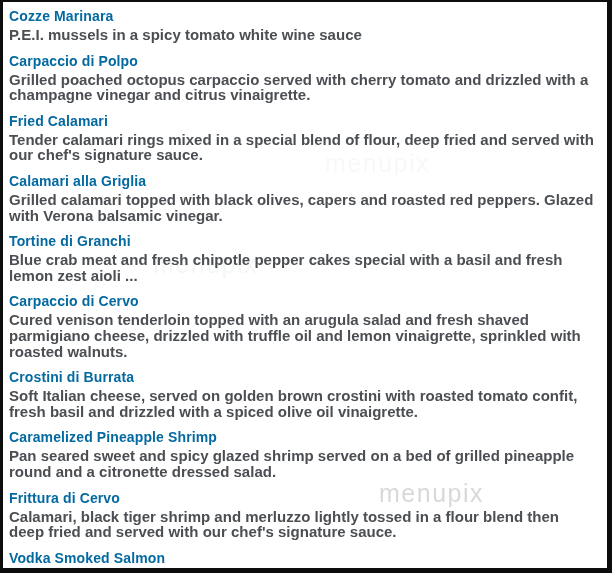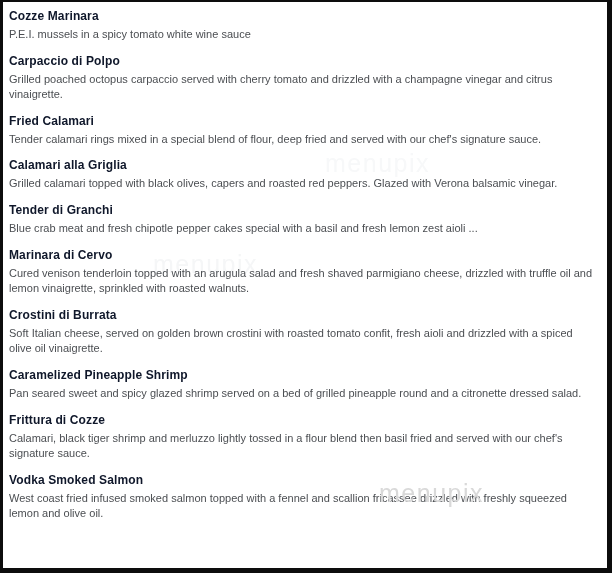--- a/index.html
+++ b/index.html
@@ -41,32 +41,32 @@
   }
 
   .menu-item {
     margin: 0 0 11px 0;
   }
   .menu-item:last-child {
     margin-bottom: 12px;
   }
 
   .item-name {
-    font-size: 12px;
+    font-size: 14px;
     font-weight: bold;
-    color: #0f172a;
+    color: #0369a1;
     letter-spacing: 0.12px;
     line-height: 15px;
     margin: 0 0 3px 0;
     padding: 0;
   }
 
   .item-desc {
-    font-size: 11px;
-    font-weight: normal;
+    font-size: 15px;
+    font-weight: bold;
     color: #4b4e52;
     line-height: 15.6px;
     margin: 0;
     padding: 0;
     max-width: 586px;
     letter-spacing: 0.01px;
   }
 
   
   .watermark {
@@ -120,38 +120,38 @@
         </div>
         <div class="menu-item">
           <div class="item-name">Fried Calamari</div>
           <div class="item-desc">Tender calamari rings mixed in a special blend of flour, deep fried and served with our chef's signature sauce.</div>
         </div>
         <div class="menu-item">
           <div class="item-name">Calamari alla Griglia</div>
           <div class="item-desc">Grilled calamari topped with black olives, capers and roasted red peppers. Glazed with Verona balsamic vinegar.</div>
         </div>
         <div class="menu-item">
-          <div class="item-name">Tender di Granchi</div>
+          <div class="item-name">Tortine di Granchi</div>
           <div class="item-desc">Blue crab meat and fresh chipotle pepper cakes special with a basil and fresh lemon zest aioli ...</div>
         </div>
         <div class="menu-item">
-          <div class="item-name">Marinara di Cervo</div>
+          <div class="item-name">Carpaccio di Cervo</div>
           <div class="item-desc">Cured venison tenderloin topped with an arugula salad and fresh shaved parmigiano cheese, drizzled with truffle oil and lemon vinaigrette, sprinkled with roasted walnuts.</div>
         </div>
         <div class="menu-item">
           <div class="item-name">Crostini di Burrata</div>
-          <div class="item-desc">Soft Italian cheese, served on golden brown crostini with roasted tomato confit, fresh aioli and drizzled with a spiced olive oil vinaigrette.</div>
+          <div class="item-desc">Soft Italian cheese, served on golden brown crostini with roasted tomato confit, fresh basil and drizzled with a spiced olive oil vinaigrette.</div>
         </div>
         <div class="menu-item">
           <div class="item-name">Caramelized Pineapple Shrimp</div>
           <div class="item-desc">Pan seared sweet and spicy glazed shrimp served on a bed of grilled pineapple round and a citronette dressed salad.</div>
         </div>
         <div class="menu-item">
-          <div class="item-name">Frittura di Cozze</div>
-          <div class="item-desc">Calamari, black tiger shrimp and merluzzo lightly tossed in a flour blend then basil fried and served with our chef's signature sauce.</div>
+          <div class="item-name">Frittura di Cervo</div>
+          <div class="item-desc">Calamari, black tiger shrimp and merluzzo lightly tossed in a flour blend then deep fried and served with our chef's signature sauce.</div>
         </div>
         <div class="menu-item">
           <div class="item-name">Vodka Smoked Salmon</div>
           <div class="item-desc">West coast fried infused smoked salmon topped with a fennel and scallion fricassee drizzled with freshly squeezed lemon and olive oil.</div>
         </div>
       </div>
   </div>
 
   <div class="watermark watermark-main">menupix</div>
 

